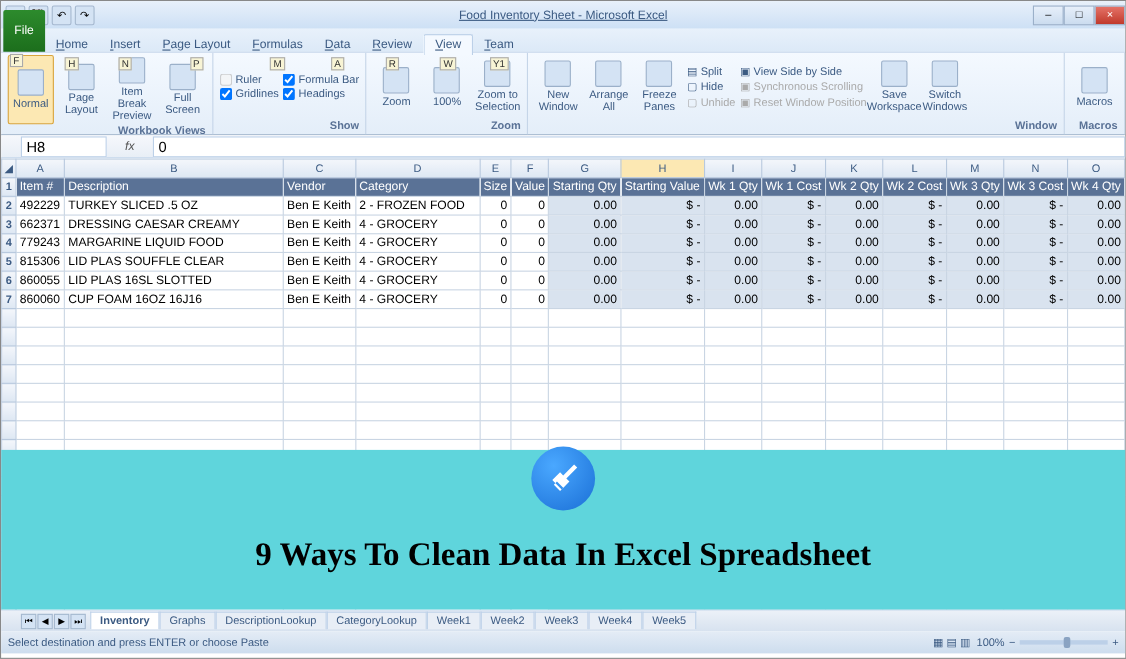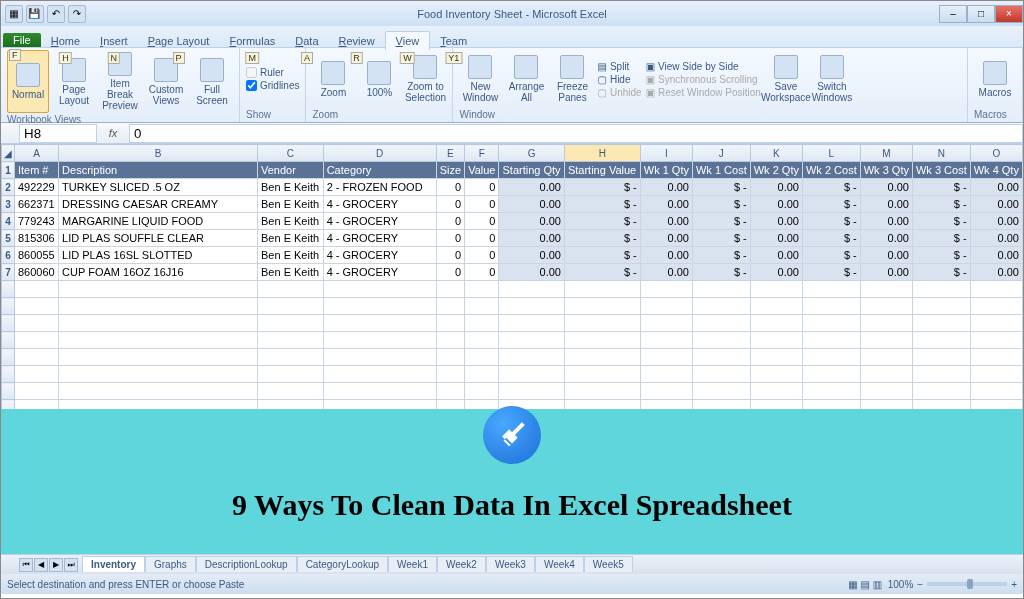--- a/index.html
+++ b/index.html
@@ -1,47 +1,47 @@
 <!DOCTYPE html>
 <html><head>
 <meta charset="utf-8">
 <style>
 * { margin: 0; padding: 0; box-sizing: border-box; font-family: "Segoe UI", Tahoma, sans-serif; }
 body { width: 1024px; height: 599px; overflow: hidden; background: #fff; border: 1px solid #888; position: relative; }
 
 .titlebar { height: 25px; background: linear-gradient(#e8f0fa,#cde0f5); display: flex; align-items: center; font-size: 11px; position: relative; }
 .qat { display: flex; gap: 3px; padding: 0 4px; }
 .qat-btn { width: 18px; height: 18px; background: #d4e3f4; border: 1px solid #a5b8cf; border-radius: 2px; display: flex; align-items: center; justify-content: center; font-size: 10px; }
-.doc-title { position: absolute; left: 50%; transform: translateX(-50%); color: #3b5a82; }
+.doc-title { position: absolute; left: 50%; transform: translateX(-50%); color: #3b5a82; text-decoration: underline; }
 .win-controls { position: absolute; right: 0; display: flex; }
 .win-btn { width: 28px; height: 18px; background: linear-gradient(#e7effa,#cbdcef); border: 1px solid #9bb0c9; display: flex; align-items: center; justify-content: center; font-size: 10px; }
 .win-close { background: linear-gradient(#e57368,#c0392b); color: #fff; }
 
 .ribbon-tabs { height: 22px; background: linear-gradient(#e8f1fb,#dce9f7); display: flex; align-items: flex-end; font-size: 11px; border-bottom: 1px solid #bcd0e8; }
-.file-tab { background: linear-gradient(#2d8b2d,#1c6e1c); color: #fff; padding: 1px 10px; border-radius: 2px 2px 0 0; margin-left: 2px; position: relative; }
+.file-tab { background: linear-gradient(#2d8b2d,#1c6e1c); color: #fff; padding: 13px 10px; border-radius: 2px 2px 0 0; margin-left: 2px; position: relative; }
 .file-key { position: absolute; bottom: -14px; left: 6px; background: #f8f4d5; border: 1px solid #aaa; font-size: 9px; padding: 0 2px; color: #333; }
 .tab { padding: 3px 10px; color: #3b5a82; position: relative; }
 .tab.active { background: #f4f9ff; border: 1px solid #bcd0e8; border-bottom: none; border-radius: 2px 2px 0 0; margin-top: 33px; }
 .tab-key { position: absolute; bottom: -14px; left: 50%; transform: translateX(-50%); background: #f8f4d5; border: 1px solid #aaa; font-size: 9px; padding: 0 2px; color: #333; }
 
 .ribbon { height: 75px; background: linear-gradient(#f4f9ff,#e4eef9); display: flex; font-size: 10px; border-bottom: 1px solid #9bb0c9; }
 .r-group { border-right: 1px solid #c5d5e8; padding: 2px 6px; display: flex; flex-direction: column; }
 .r-group-body { display: flex; gap: 4px; flex: 1; }
-.r-group-label { text-align: left; font-size: 10px; color: #5a7296; padding-top: 1px; }
+.r-group-label { text-align: right; font-size: 10px; color: #5a7296; padding-top: 1px; font-weight: bold; }
 .r-btn-lg { width: 42px; display: flex; flex-direction: column; align-items: center; justify-content: center; gap: 2px; padding: 2px; border-radius: 2px; }
 .r-btn-lg.active { background: #fce8b3; border: 1px solid #d9a43c; }
 .r-icon { width: 24px; height: 24px; background: #d4e3f4; border: 1px solid #9bb0c9; border-radius: 2px; }
 .r-lbl { font-size: 10px; text-align: center; line-height: 1.1; color: #3b5a82; }
 .r-col { display: flex; flex-direction: column; justify-content: center; gap: 2px; }
 .r-chk { font-size: 10px; color: #3b5a82; display: flex; align-items: center; gap: 3px; }
 .r-chk input { width: 11px; height: 11px; }
 
 .name-fx { height: 21px; background: linear-gradient(#f6f8fc,#e8eef6); display: flex; align-items: center; font-size: 11px; border-bottom: 1px solid #bcd0e8; }
 .name-box { width: 78px; border: 1px solid #bcd0e8; background: #fff; padding: 1px 4px; margin-left: 18px; }
-.fx-lbl { width: 32px; text-align: center; font-style: italic; color: #555; }
+.fx-lbl { width: 42px; text-align: center; font-style: italic; color: #555; }
 .fx-bar { flex: 1; border: 1px solid #bcd0e8; background: #fff; padding: 1px 4px; }
 
 .grid-area { height: 410px; overflow: hidden; position: relative; font-size: 11px; }
 .sheet { border-collapse: collapse; table-layout: fixed; }
 .col-h th { background: linear-gradient(#f3f6fb,#dde7f3); border: 1px solid #b8c9de; font-weight: normal; height: 17px; font-size: 10px; color: #3b5a82; }
 .col-h th.sel { background: #fce8b3; }
 .row-h { background: linear-gradient(#f3f6fb,#dde7f3); border: 1px solid #b8c9de; text-align: center; width: 22px; font-size: 10px; color: #3b5a82; }
 td { border: 1px solid #c9d5e3; height: 17px; padding: 0 3px; white-space: nowrap; overflow: hidden; background: #fff; }
 td.hdr { background: #5a7296; color: #fff; font-weight: 500; }
 td.b { background: #d9e3ef; }
@@ -103,42 +103,48 @@
           <div class="r-icon"></div>
           <span class="r-lbl">Normal</span>
         </div>
       <div class="r-btn-lg">
           <div class="r-icon"></div>
           <span class="r-lbl">Page Layout</span>
         </div>
       <div class="r-btn-lg">
           <div class="r-icon"></div>
           <span class="r-lbl">Item Break Preview</span>
-        </div>
-      <div class="r-btn-lg">
-          <div class="r-icon"></div>
-          <span class="r-lbl">Custom Views</span>
         </div>
       <div class="r-btn-lg">
           <div class="r-icon"></div>
           <span class="r-lbl">Full Screen</span>
         </div>
     </div>
     <div class="r-group-label">Workbook Views</div>
   </div>
   <div class="r-group">
     <div class="r-group-body">
       <div class="r-col">
         <label class="r-chk">
             <input type="checkbox" disabled="" style="">
             <span>Ruler</span>
           </label>
         <label class="r-chk">
             <input type="checkbox" checked="" style="">
             <span>Gridlines</span>
+          </label>
+      </div>
+      <div class="r-col">
+        <label class="r-chk">
+            <input type="checkbox" checked="" style="">
+            <span>Formula Bar</span>
+          </label>
+        <label class="r-chk">
+            <input type="checkbox" checked="" style="">
+            <span>Headings</span>
           </label>
       </div>
     </div>
     <div class="r-group-label">Show</div>
   </div>
   <div class="r-group">
     <div class="r-group-body">
       <div class="r-btn-lg">
           <div class="r-icon"></div>
           <span class="r-lbl">Zoom</span>

